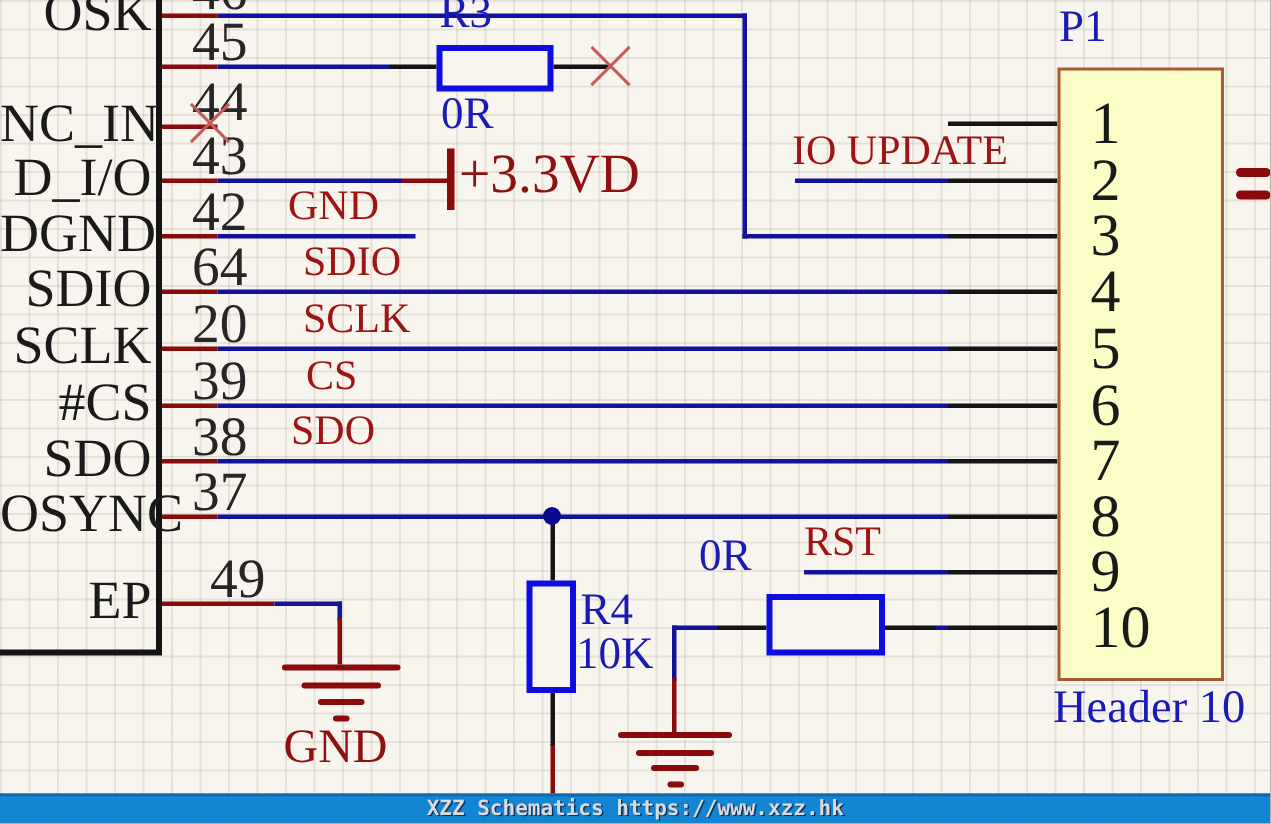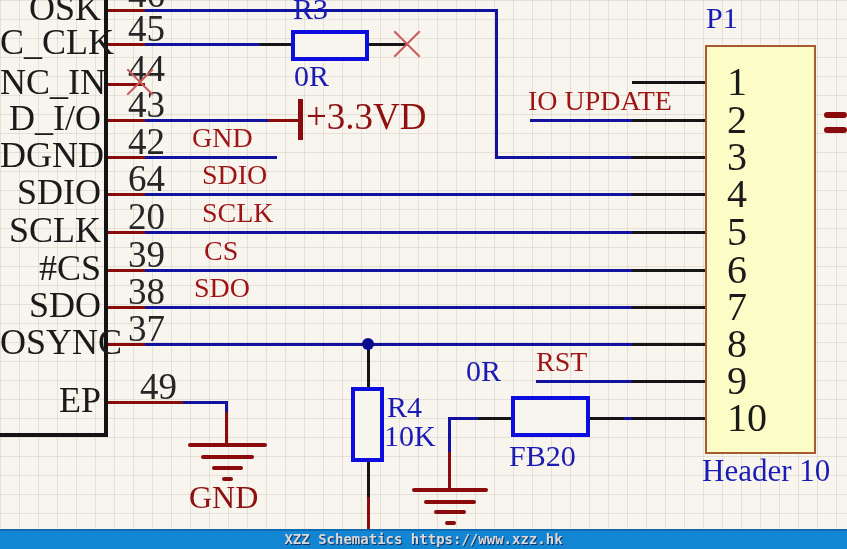--- a/index.html
+++ b/index.html
@@ -53,21 +53,20 @@
     color:#DADADA;line-height:17px;text-shadow:1px 1px 0 #143060;}
 </style>
 </head>
 <body>
 
 <div id="canvas">
 
   <div id="ic-body"></div>
 
   <div class="pin-name" style="top:-11px">OSK</div>
-  <div class="pin-name" style="top:23px">C_CLK</div>
   <div class="pin-name" style="top:99px">D_I/O</div>
   <div class="pin-name" style="top:63px">NC_IN</div>
   <div class="pin-name" style="top:136px">DGND</div>
   <div class="pin-name" style="top:173px">SDIO</div>
   <div class="pin-name" style="top:211px">SCLK</div>
   <div class="pin-name" style="top:249px">#CS</div>
   <div class="pin-name" style="top:286px">SDO</div>
   <div class="pin-name" style="top:381px">EP</div>
   <div class="pin-name" style="top:323px">OSYNC</div>
 
@@ -142,21 +141,20 @@
   <div class="crect" style="left:291px;top:30px;width:78px;height:31px"></div>
   <div class="cmp" style="left:293px;top:-6px">R3</div>
   <div class="cmp" style="left:294px;top:61px">0R</div>
 
   <div class="crect" style="left:351px;top:387px;width:33px;height:75px"></div>
   <div class="cmp" style="left:387px;top:392px">R4</div>
   <div class="cmp" style="left:384px;top:421px">10K</div>
 
   <div class="crect" style="left:511px;top:396px;width:79px;height:41px"></div>
   <div class="cmp" style="left:466px;top:356px">0R</div>
-  <div class="cmp" style="left:509px;top:441px">FB20</div>
 
   <div class="ncx" style="left:125px;top:67px"></div>
   <div class="ncx" style="left:392px;top:29px"></div>
 
   <div class="noerc-bar" style="left:824px;top:112px"></div>
   <div class="noerc-bar" style="left:824px;top:127px"></div>
 
   <div class="net" style="left:203px;top:-24px">OSK</div>
   <div class="net" style="left:192px;top:123px">GND</div>
   <div class="net" style="left:202px;top:160px">SDIO</div>

